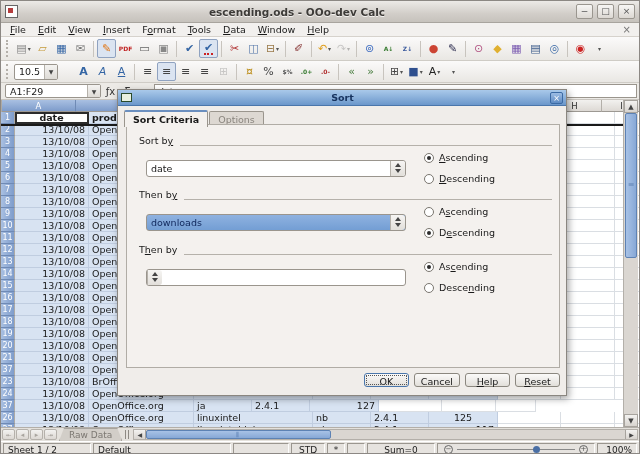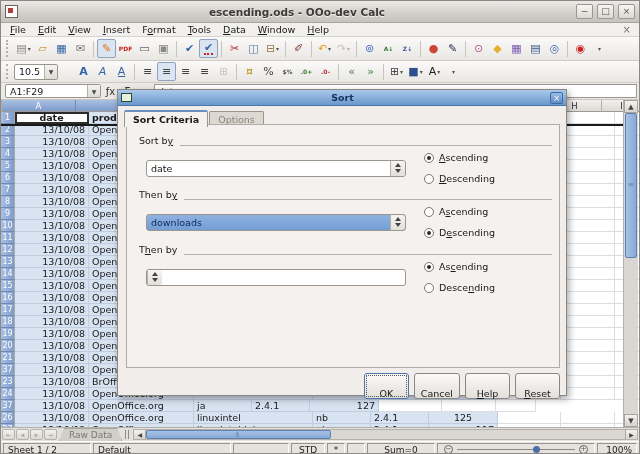--- a/index.html
+++ b/index.html
@@ -138,21 +138,21 @@
   .spin { width:15px; height:100%; border-left:1px solid #b5b1aa; display:flex; flex-direction:column;
     align-items:center; justify-content:center; gap:2px; background:linear-gradient(#f6f5f3,#e2dfda); border-radius:0 3px 3px 0; }
   .spin .up { width:0; height:0; border-left:3px solid transparent; border-right:3px solid transparent; border-bottom:4px solid #444; }
   .spin .dn { width:0; height:0; border-left:3px solid transparent; border-right:3px solid transparent; border-top:4px solid #444; }
   .radios { margin-left:18px; display:flex; flex-direction:column; justify-content:space-between; height:34px; padding:1px 0; }
   .radio-row { display:flex; align-items:center; gap:5px; font-size:9.5px; }
   .rbtn { width:10px; height:10px; border:1px solid #7a766f; border-radius:50%; background:#fff; position:relative; }
   .rbtn.on::after { content:""; position:absolute; left:2px; top:2px; width:4px; height:4px; border-radius:50%; background:#2c2c2c; }
   .dlg-buttons { position:absolute; right:6px; top:283px; display:flex; gap:5px; }
   .dlg-btn { min-width:45px; height:14px; border:1px solid #8b877f; border-radius:3px; font-size:9.5px;
-    background:linear-gradient(#fbfaf9,#e2dfda); text-align:center; line-height:15px; padding:12px 6px; }
+    background:linear-gradient(#fbfaf9,#e2dfda); text-align:center; line-height:15px; padding:0 6px; }
   .dlg-btn.default { border-color:#4a76ab; outline:1px dotted #555; outline-offset:-3px; }
   u { text-decoration:underline; }
 </style>
 </head>
 <body>
 
 <div class="window">
 
   <div class="titlebar">
     <div class="app-icon"></div>

